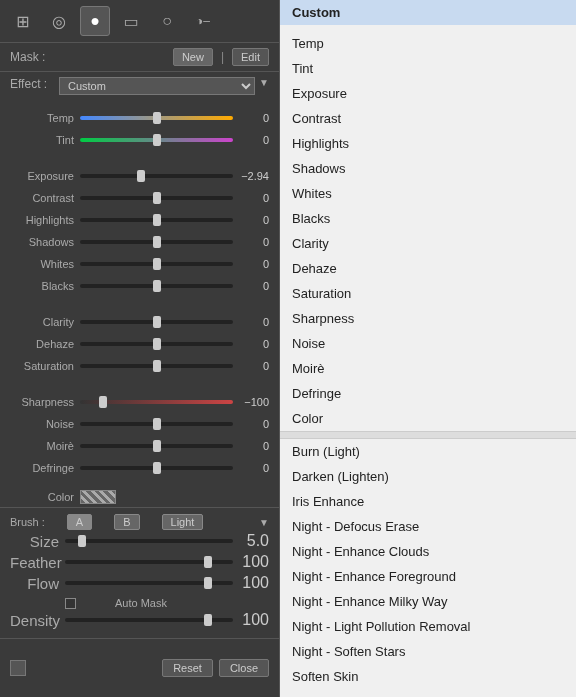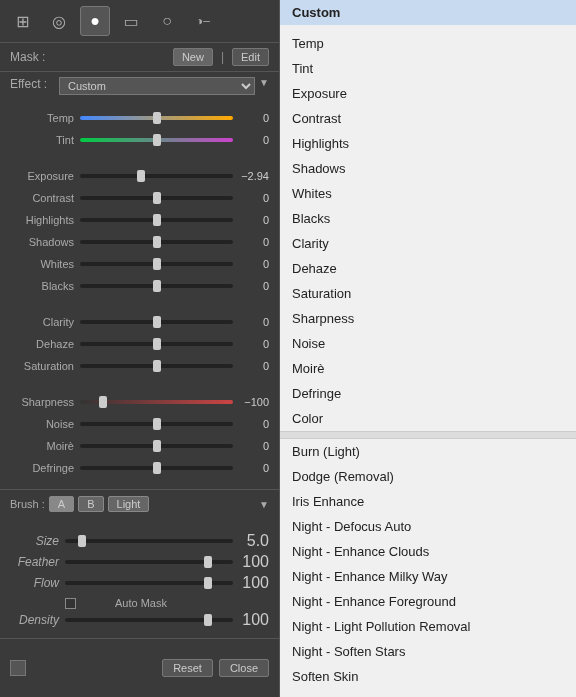--- a/index.html
+++ b/index.html
@@ -189,22 +189,22 @@
     }
 
     
     .brush-section {
       border-top: 1px solid #555;
       padding: 6px 10px;
     }
     .brush-row {
       display: flex;
       align-items: center;
-      gap: 4px;
-      margin-bottom: 20px;
+      gap: 22px;
+      margin-bottom: 2px;
     }
     .brush-label {
       color: #aaa;
       font-size: 11px;
     }
     .brush-btn {
       background: #666;
       border: 1px solid #888;
       color: #ccc;
       font-size: 11px;
@@ -224,25 +224,24 @@
 
     .brush-slider-row {
       display: flex;
       align-items: center;
       height: 18px;
       margin-bottom: 3px;
     }
     .brush-slider-name {
       width: 55px;
       text-align: right;
-      font-size: 12px;
+      font-size: 15px;
       color: #aaa;
       padding-right: 6px;
       flex-shrink: 0;
-      font-style: italic;
     }
     .brush-slider-value {
       width: 36px;
       text-align: right;
       font-size: 16px;
       color: #ccc;
       padding-left: 4px;
     }
 
     .auto-mask-row {
@@ -542,23 +541,23 @@
       <li class="dropdown-item">Clarity</li>
       <li class="dropdown-item">Dehaze</li>
       <li class="dropdown-item">Saturation</li>
       <li class="dropdown-item">Sharpness</li>
       <li class="dropdown-item">Noise</li>
       <li class="dropdown-item">Moirè</li>
       <li class="dropdown-item">Defringe</li>
       <li class="dropdown-item">Color</li>
       <li class="dropdown-divider"></li>
       <li class="dropdown-item">Burn (Light)</li>
-      <li class="dropdown-item">Dodge (Removal)</li>
+      <li class="dropdown-item">Darken (Lighten)</li>
       <li class="dropdown-item">Iris Enhance</li>
-      <li class="dropdown-item">Night - Defocus Auto</li>
+      <li class="dropdown-item">Night - Defocus Erase</li>
       <li class="dropdown-item">Night - Enhance Clouds</li>
+      <li class="dropdown-item">Night - Enhance Foreground</li>
       <li class="dropdown-item">Night - Enhance Milky Way</li>
-      <li class="dropdown-item">Night - Enhance Foreground</li>
       <li class="dropdown-item">Night - Light Pollution Removal</li>
       <li class="dropdown-item">Night - Soften Stars</li>
       <li class="dropdown-item">Soften Skin</li>
     </ul>
 </div>
 
 </body></html>

